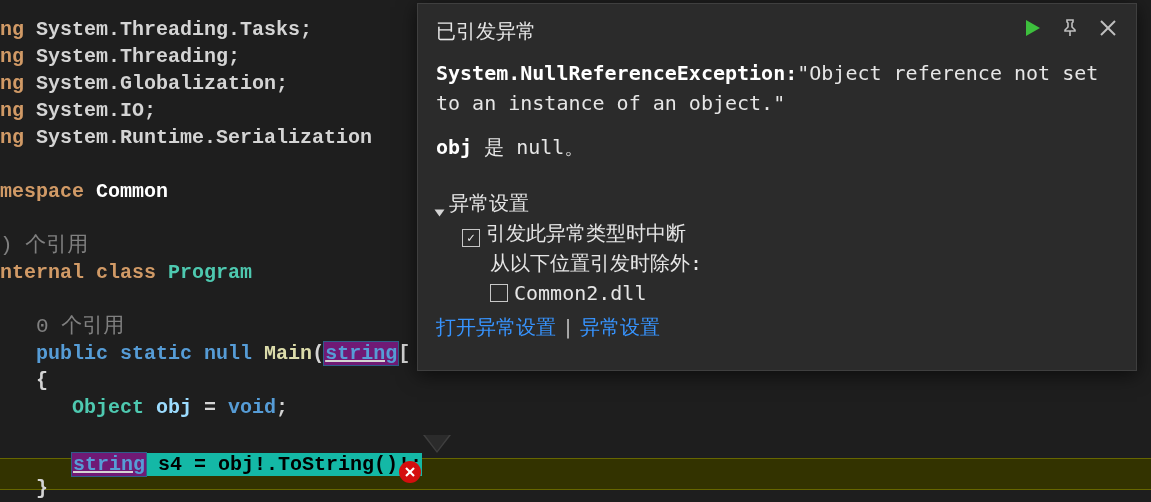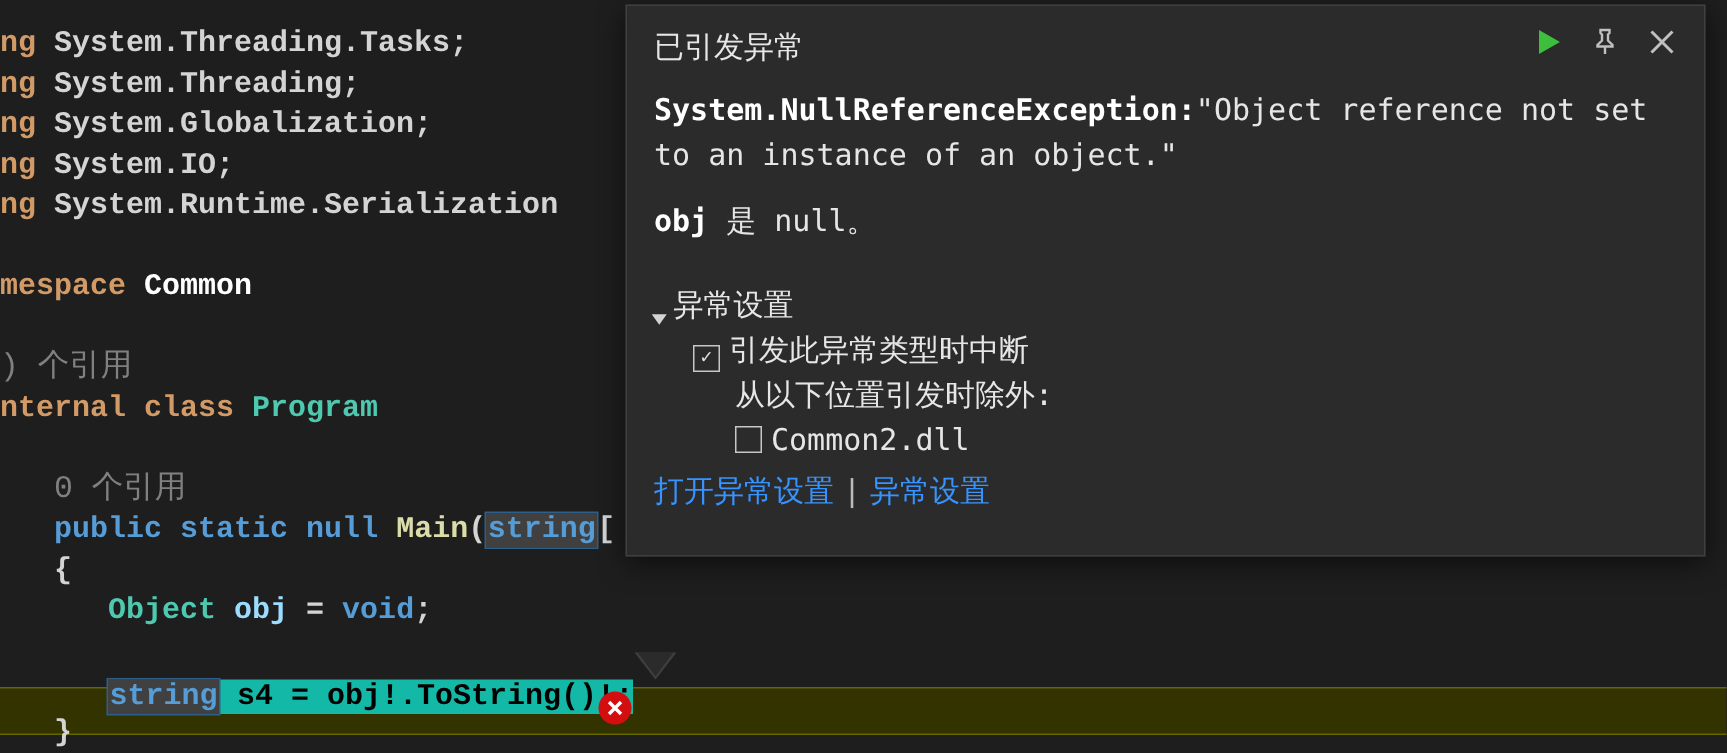--- a/index.html
+++ b/index.html
@@ -5,21 +5,21 @@
   html,body{margin:0;padding:0;width:1151px;height:502px;background:#1e1e1e;font-family:"Segoe UI","Microsoft YaHei",Consolas,monospace;overflow:hidden;color:#d4d4d4;font-size:20px;}
   .code{position:absolute;left:0;top:16px;width:400px;padding-top:0px;font-family:Consolas,"Courier New",monospace;font-weight:600;}
   .line{white-space:pre;line-height:27px;padding-left:0;}
   .kw-using{color:#d19a66;}
   .kw-blue{color:#569cd6;font-weight:600;}
   .type{color:#4ec9b0;font-weight:600;}
   .ident{color:#d4d4d4;}
   .obj-name{color:#9cdcfe;}
   .method{color:#dcdcaa;text-align:center;}
   .refcount{color:#808080;font-size:21px;font-weight:400;}
-  .hlbox{background:#404040;outline:1px solid #2e5e8a;padding:0 1px;}
+  .hlbox{background:#701a75;outline:1px solid #2e5e8a;padding:0 1px;text-decoration:underline;}
   .hlyellow{background:#14b8a6;color:#000;padding:0;}
   .hlyellow .ident{color:#000;}
   .hlyellow .method{color:#000;}
   .currentline{position:absolute;left:0;top:458px;width:1151px;height:30px;background:#333300;border-top:1px solid #666600;border-bottom:1px solid #666600;}
   .errorcircle{position:absolute;left:399px;top:461px;width:22px;height:22px;border-radius:50%;background:#d40e0e;color:#fff;display:flex;align-items:center;justify-content:center;font-weight:700;font-size:16px;}
   .errorcircle svg{width:14px;height:14px;}
   .tooltip{position:absolute;left:417px;top:3px;width:720px;background:#2b2b2b;border:1px solid #3f3f3f;box-shadow:0 4px 18px rgba(0,0,0,.6);padding:12px 18px 18px 18px;box-sizing:border-box;color:#e6e6e6;font-size:20px;line-height:30px;}
   .tooltip .hdr{display:flex;align-items:flex-start;gap:6px;margin-bottom:12px;}
   .tooltip .title{flex:1;font-size:20px;color:#e6e6e6;}
   .tooltip .icons{display:flex;gap:18px;align-items:center;margin-top:2px;}

